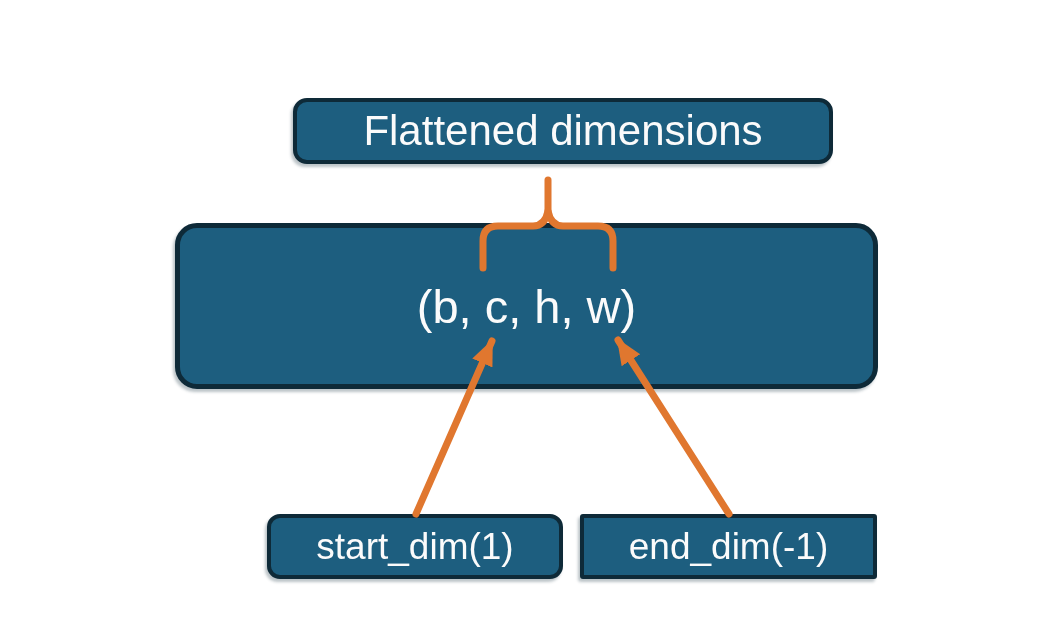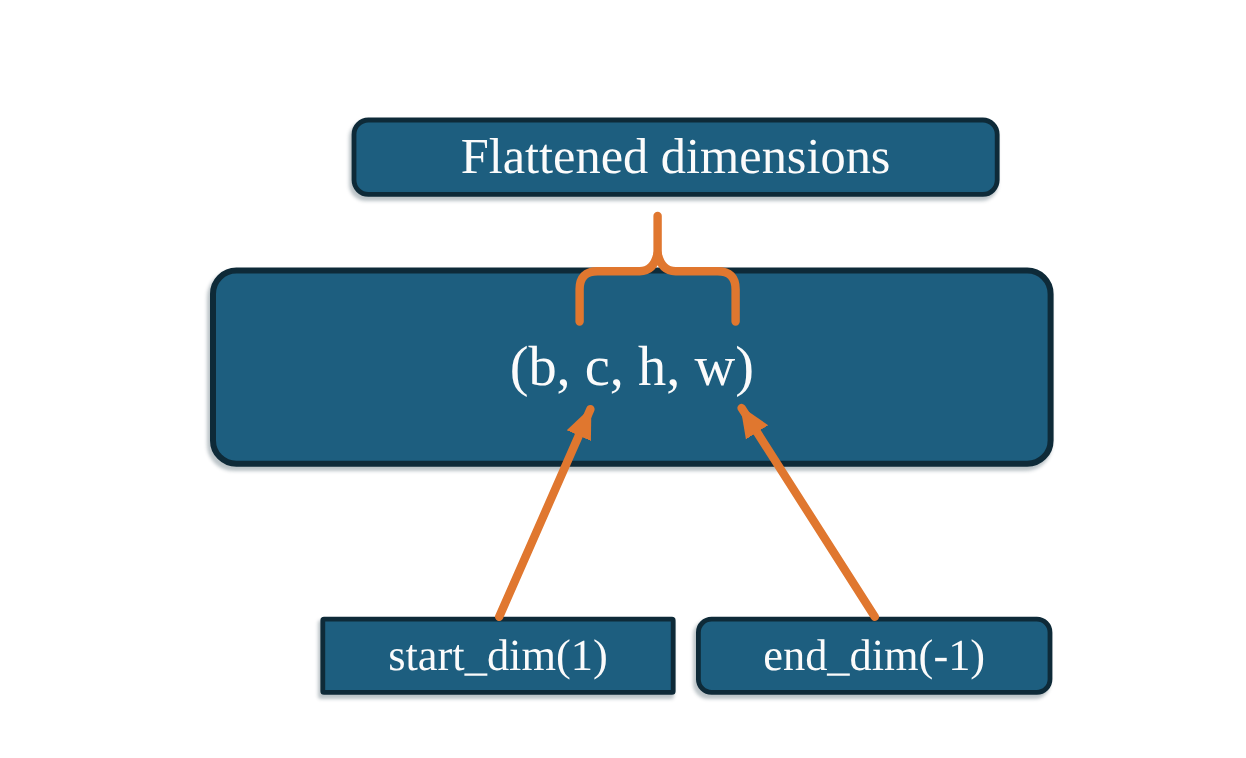--- a/index.html
+++ b/index.html
@@ -12,21 +12,20 @@
     background: var(--bg, #ffffff);
     font-family: "Liberation Sans", sans-serif;
     position: relative;
     overflow: hidden;
   }
   .canvas {
     position: absolute;
     left: 0; top: 0;
     width: 1038px;
     height: 547px;
-    font-family: Liberation Serif, serif;
   }
   .node {
     position: absolute;
     box-sizing: border-box;
     background: var(--node-fill, #1d5e7f);
     border: 4px solid var(--node-border, #0e2a38);
     color: var(--text-color, #fbfbfb);
     display: flex;
     align-items: center;
     justify-content: center;
@@ -44,27 +43,27 @@
     left: 175px; top: 212px;
     width: 703px; height: 166px;
     border-radius: 22px;
     border-width: 5px;
     font-size: 47px;
     margin-top: 11px;
   }
   .node-start {
     left: 267px; top: 514px;
     width: 296px; height: 65px;
-    border-radius: 3px;
+    border-radius: 13px;
     font-size: 37px;
   }
   .node-end {
     left: 580px; top: 514px;
     width: 297px; height: 65px;
-    border-radius: 13px;
+    border-radius: 3px;
     font-size: 37px;
   }
   .overlay {
     position: absolute;
     left: 0; top: 0;
     width: 1038px;
     height: 632px;
     pointer-events: none;
     z-index: 5;
   }

